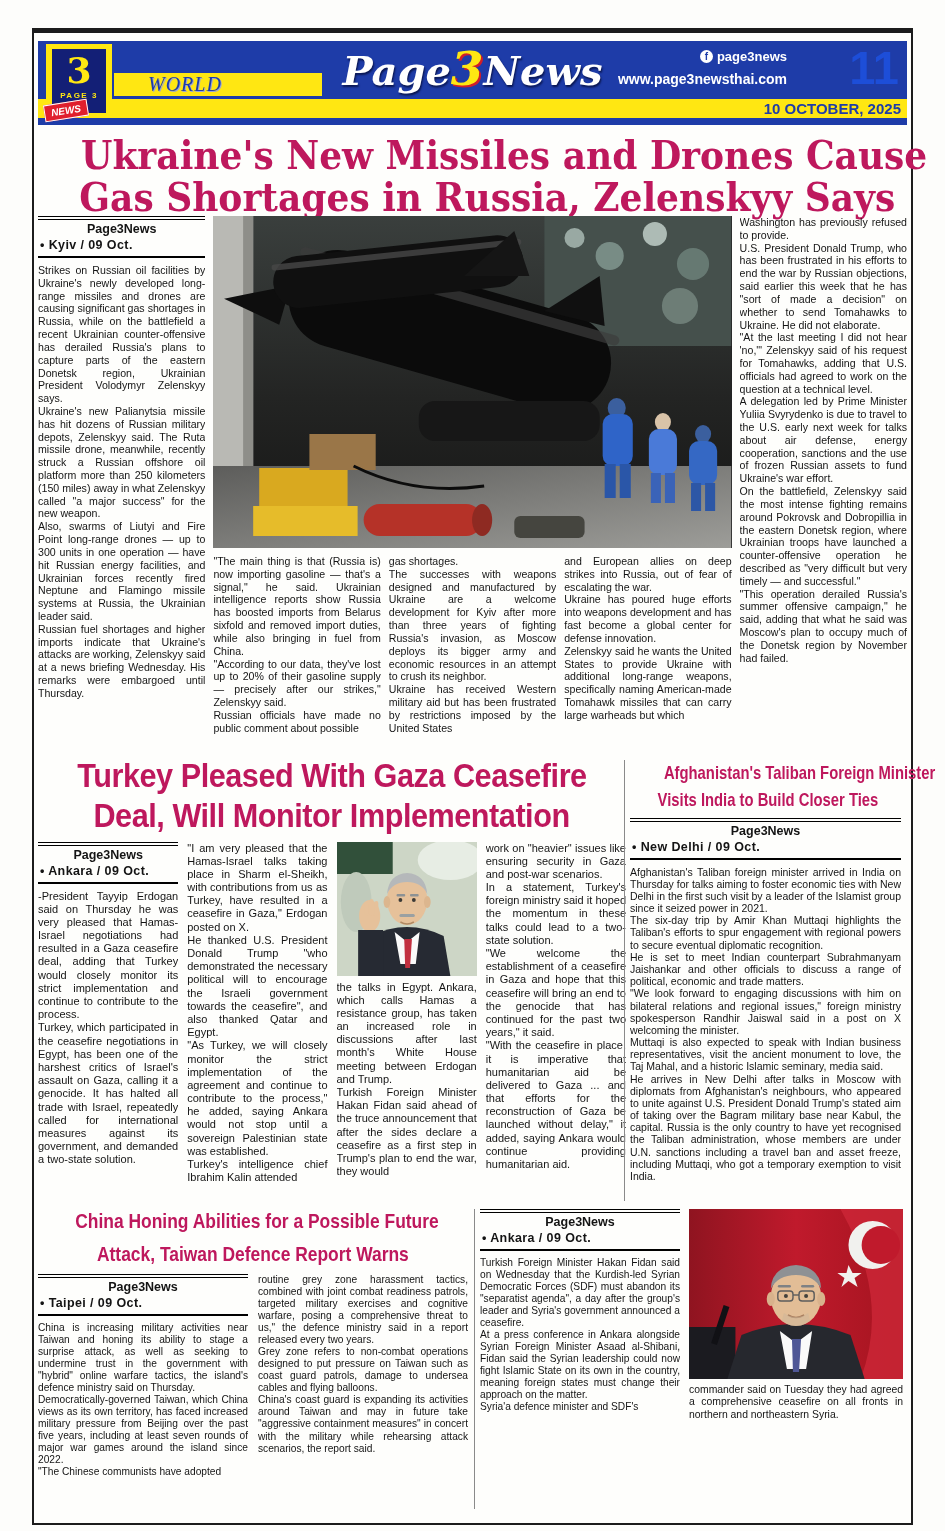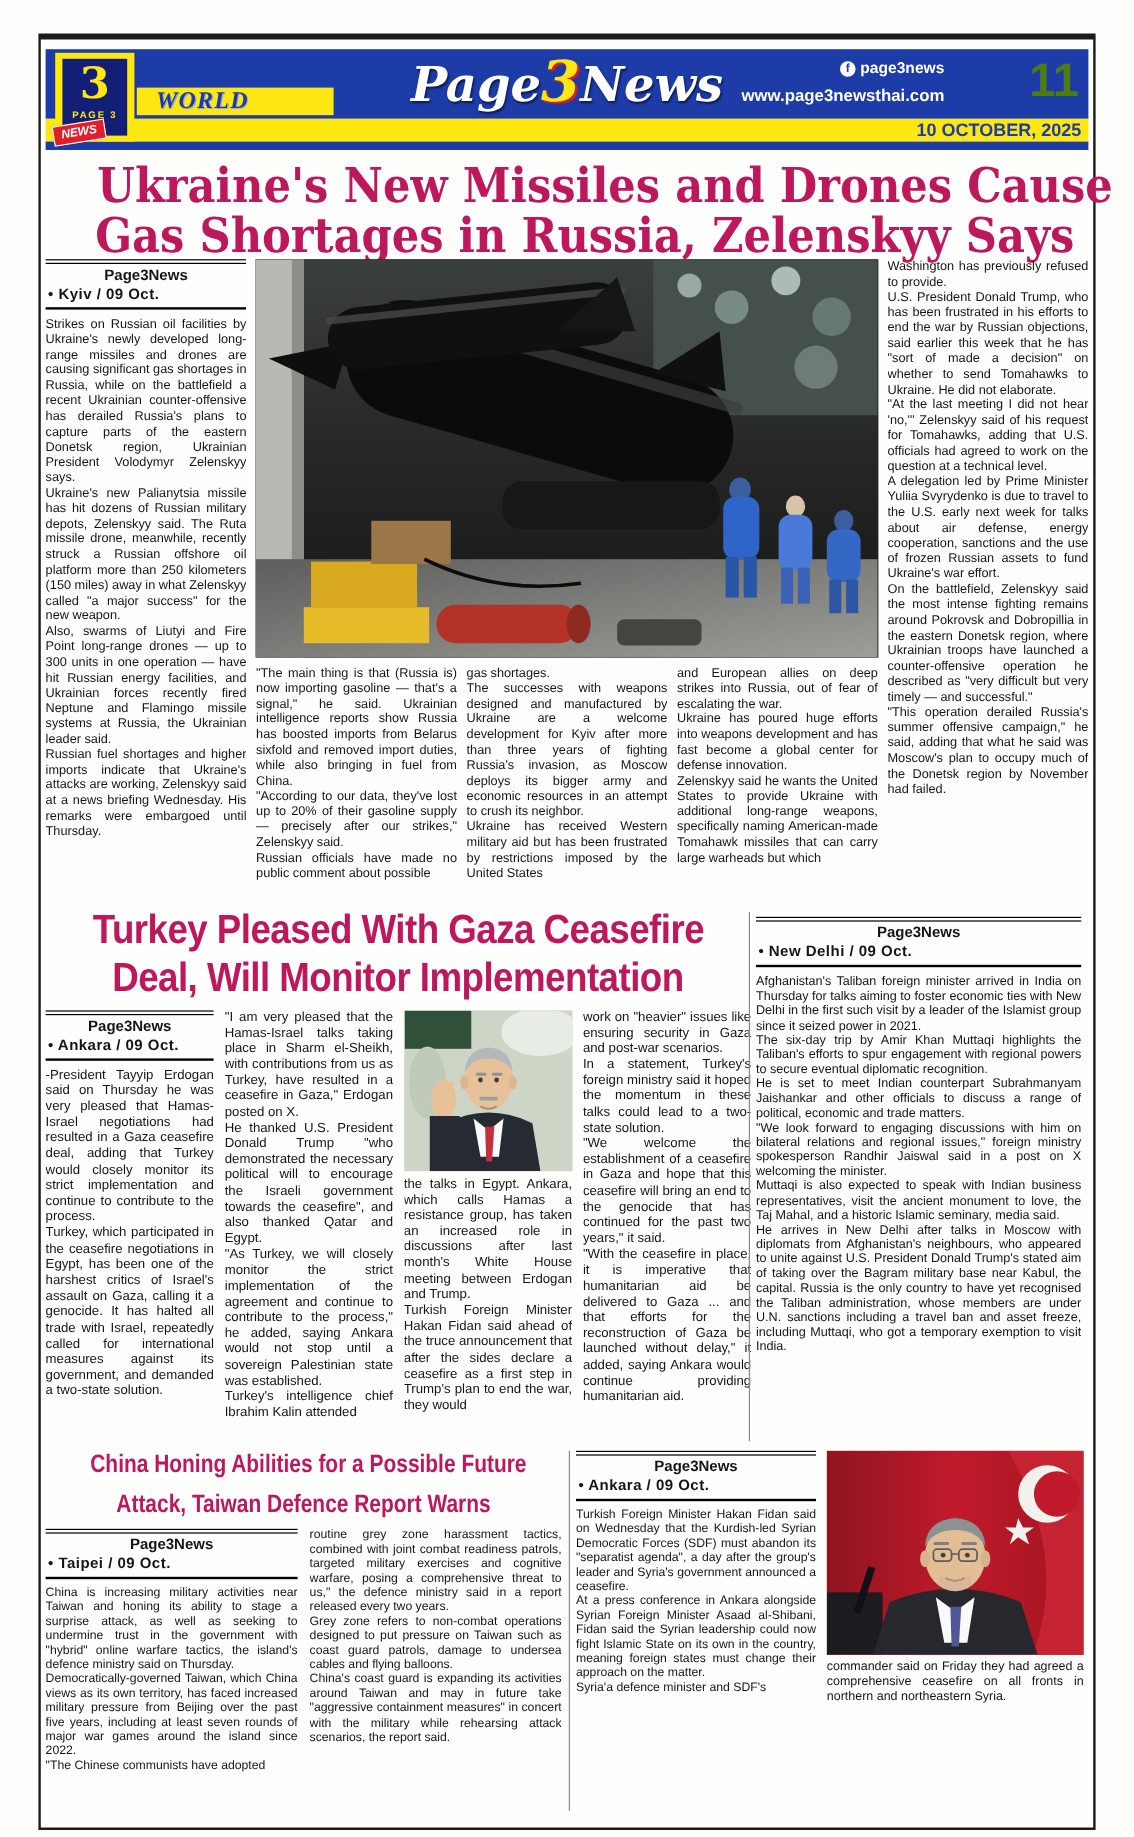--- a/index.html
+++ b/index.html
@@ -17,33 +17,33 @@
   .mast-datestrip{position:absolute;left:0;right:0;top:58px;height:19px;background:#ffe712;}
   .mast-rule{position:absolute;left:0;right:0;top:77px;height:7px;background:#1e3ca8;}
   .logo{position:absolute;left:8px;top:3px;width:66px;height:74px;background:#ffe712;z-index:4;
         display:flex;align-items:center;justify-content:center;}
   .logo-inner{width:54px;height:64px;background:#131f76;position:relative;color:#ffe712;text-align:center;}
   .logo-3{font-family:"DejaVu Serif",serif;font-weight:bold;font-size:36px;line-height:42px;}
   .logo-sub{font-size:8px;font-weight:bold;letter-spacing:1.5px;}
   .logo-tag{position:absolute;left:-8px;bottom:-6px;background:#e01f2d;color:#fff;font-style:italic;
         font-weight:bold;font-size:10px;line-height:13px;padding:1px 6px;transform:rotate(-9deg);
         border:1px solid #fff;}
-  .world{position:absolute;left:76px;top:32px;height:23px;width:164px;background:#ffe712;z-index:3;
-        color:#1e3ca8;font-family:"Liberation Serif",serif;font-weight:bold;font-style:italic;
-        font-size:20px;line-height:23px;padding-left:16px;letter-spacing:1px;
+  .world{position:absolute;left:76px;top:32px;height:23px;width:208px;background:#ffe712;z-index:3;
+        color:#1e3ca8;font-family:"Liberation Serif",serif;font-weight:normal;font-style:italic;
+        font-size:20px;line-height:23px;padding-left:34px;letter-spacing:1px;
         text-shadow:1px 1px 0 #9aa5d6;box-sizing:border-box;}
   .brand{position:absolute;left:0;right:0;top:2px;text-align:center;z-index:2;
         font-family:"DejaVu Serif",serif;font-weight:bold;font-style:italic;font-size:40px;
         line-height:52px;color:#fff;text-shadow:1px 2px 2px #0a1650;}
   .brand .b3{color:#ffe712;font-size:47px;text-shadow:2px 2px 0 #d01e2a;}
   .social{position:absolute;right:120px;top:8px;color:#fff;font-weight:bold;font-size:13px;z-index:3;}
   .fb{display:inline-block;width:13px;height:13px;border-radius:50%;background:#fff;color:#1e3ca8;
       font-size:10px;line-height:13px;text-align:center;font-weight:bold;margin-right:4px;vertical-align:1px;}
   .website{position:absolute;right:120px;top:30px;color:#fff;font-weight:bold;font-size:14px;z-index:3;}
-  .pagenum{position:absolute;right:8px;top:-2px;color:#4d7c0f;font-weight:bold;font-size:39px;line-height:58px;z-index:3;}
+  .pagenum{position:absolute;right:8px;top:-2px;color:#1d4ed8;font-weight:bold;font-size:47px;line-height:58px;z-index:3;}
   .mast-date{position:absolute;right:6px;top:58px;height:19px;line-height:19px;z-index:3;
       color:#1e3ca8;font-weight:bold;font-size:15px;}
   
   .hl{text-align:center;font-weight:bold;color:#be185d;}
   .hl .line{display:block;width:max-content;margin:0 auto;white-space:nowrap;}
   .hl-main{margin-top:9px;font-family:"DejaVu Serif",serif;font-size:40px;line-height:1.05;}
   .hl-main .line{transform:scaleX(0.90);}
   .hl-gaza{font-size:34px;line-height:1.17;letter-spacing:-0.5px;}
   .hl-gaza .line{transform:scaleX(0.90);}
   .hl-afghan{font-size:18.5px;line-height:1.45;}
@@ -271,20 +271,24 @@
 In a statement, Turkey's foreign ministry said it hoped the momentum in these talks could lead to a two-state solution.
 "We welcome the establishment of a ceasefire in Gaza and hope that this ceasefire will bring an end to the genocide that has continued for the past two years," it said.
 "With the ceasefire in place, it is imperative that humanitarian aid be delivered to Gaza ... and that efforts for the reconstruction of Gaza be launched without delay," it added, saying Ankara would continue providing humanitarian aid.</div>
       </div>
     </div>
   </div>
 
   <div class="vr" style="left:590px;top:727px;height:441px;"></div>
 
   <div class="art-afghan">
+    <div class="hl hl-afghan">
+      <span class="line">Afghanistan's Taliban Foreign Minister</span>
+      <span class="line">Visits India to Build Closer Ties</span>
+    </div>
     <div class="byline" style="margin-top:4px;">
       <div class="byline-in">
         <div class="src">Page3News</div>
         <div class="dl">•  New Delhi  /  09  Oct.</div>
       </div>
     </div>
     <div class="bt afghan-body">Afghanistan's Taliban foreign minister arrived in India on Thursday for talks aiming to foster economic ties with New Delhi in the first such visit by a leader of the Islamist group since it seized power in 2021.
 The six-day trip by Amir Khan Muttaqi highlights the Taliban's efforts to spur engagement with regional powers to secure eventual diplomatic recognition.
 He is set to meet Indian counterpart Subrahmanyam Jaishankar and other officials to discuss a range of political, economic and trade matters.
 "We look forward to engaging discussions with him on bilateral relations and regional issues," foreign ministry spokesperson Randhir Jaiswal said in a post on X welcoming the minister.
@@ -360,18 +364,18 @@
             <rect x="109" y="82" width="15" height="10" rx="3" fill="none" stroke="#5c5c5c" stroke-width="1.4"></rect>
             <line x1="103" y1="86" x2="109" y2="86" stroke="#5c5c5c" stroke-width="1.4"></line>
             <circle cx="96" cy="87" r="2" fill="#43413c"></circle>
             <circle cx="116" cy="87" r="2" fill="#43413c"></circle>
             <rect x="88" y="76" width="13" height="2.6" rx="1.3" fill="#7e8184"></rect>
             <rect x="111" y="76" width="13" height="2.6" rx="1.3" fill="#7e8184"></rect>
             <path d="M98,106 Q106,111 114,106" stroke="#a5795a" stroke-width="1.6" fill="none"></path>
             <path d="M92,112 Q106,122 120,112 L118,104 Q106,112 94,104 Z" fill="#cbb59a" opacity="0.5"></path>
           </svg>
         </div>
-        <div class="caption">commander said on Friday they had agreed a comprehensive ceasefire on all fronts in northern and northeastern Syria.</div>
+        <div class="caption">commander said on Tuesday they had agreed a comprehensive ceasefire on all fronts in northern and northeastern Syria.</div>
       </div>
     </div>
   </div>
 
 </div>
 
 </body></html>

